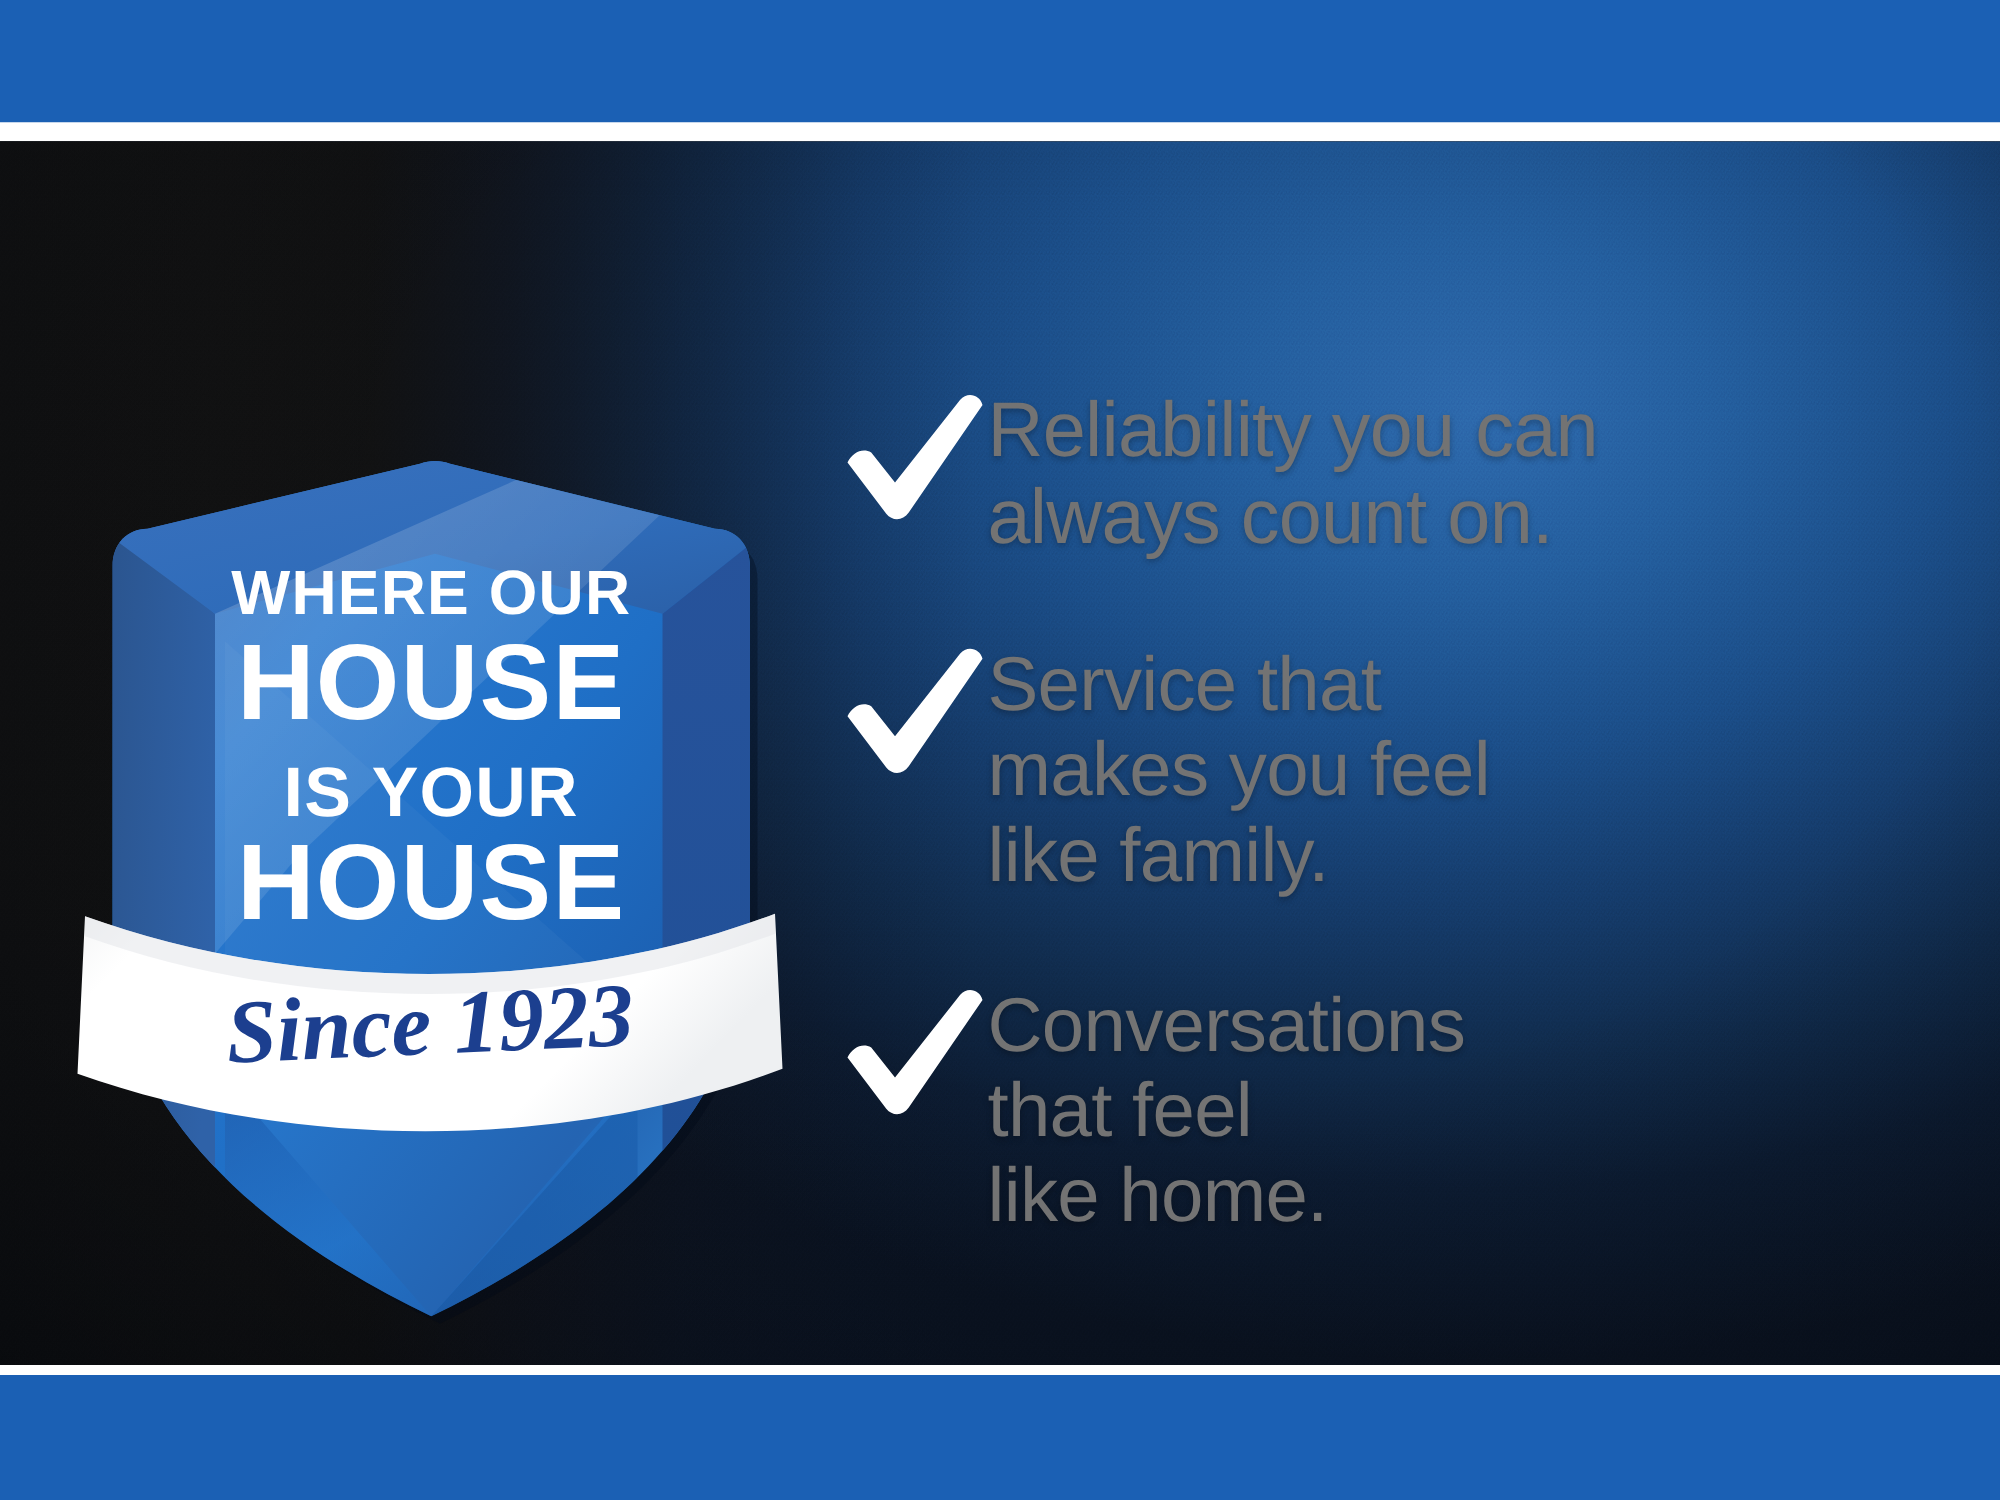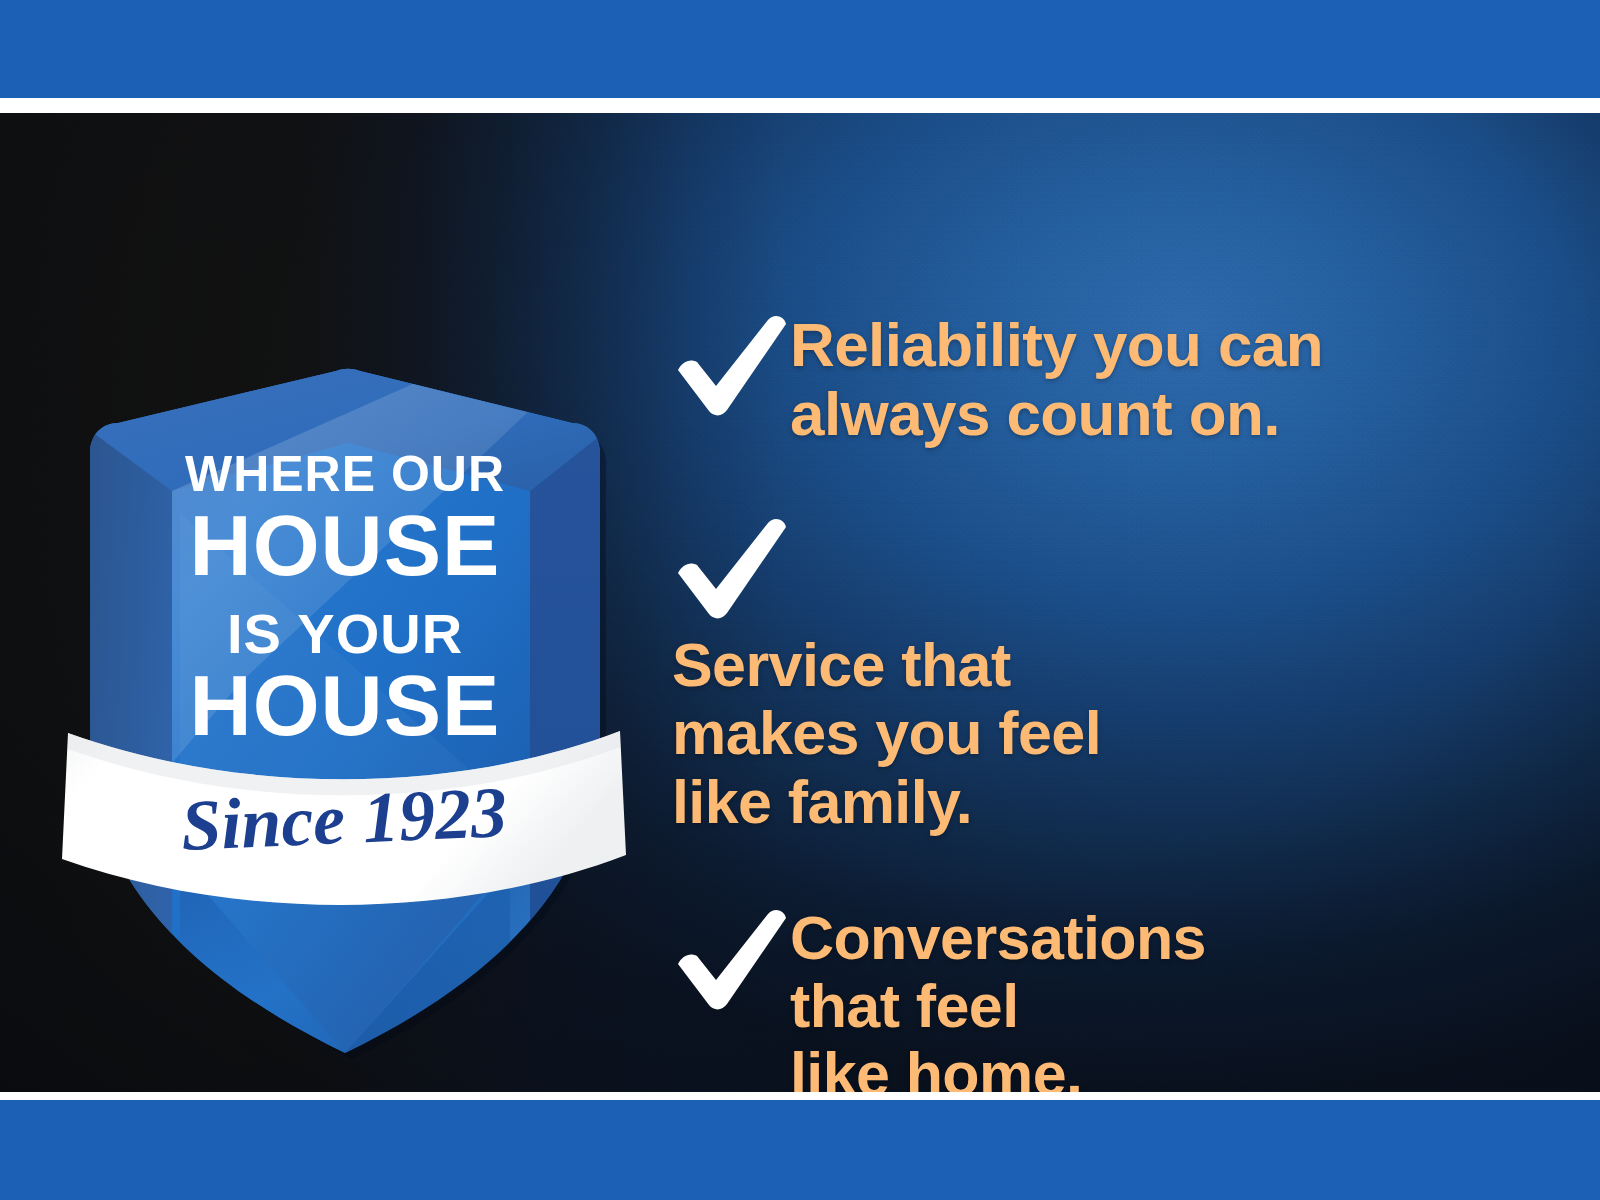--- a/index.html
+++ b/index.html
@@ -102,32 +102,32 @@
   .benefit:last-child { margin-bottom:14px; }
 
   .check-wrap {
     flex:0 0 118px;
     height:110px;
     position:relative;
   }
   .check-wrap svg { position:absolute; left:0; top:6px; width:118px; height:104px; }
 
   .benefit-text {
-    color:#fdba74;
+    color:#737373;
     font-family:"Liberation Sans", sans-serif;
-    font-weight:bold;
+    font-weight:normal;
     font-size:61px;
     line-height:1.12;
     letter-spacing:-0.6px;
     white-space:pre-line;
     text-shadow:0 2px 5px rgba(0,0,0,0.28);
     padding-top:2px;
   }
   #benefits .benefit:nth-child(1) .benefit-text { font-size:62px; }
-  #benefits .benefit:nth-child(2) { margin-top:62px;flex-direction:column; }
+  #benefits .benefit:nth-child(2) { margin-top:62px; }
   #benefits .benefit:nth-child(3) { margin-top:66px; }
 </style>
 </head>
 <body>
 
 <div id="canvas">
 
   <div class="brand-bar top"></div>
   <div class="white-gap top"></div>
 

